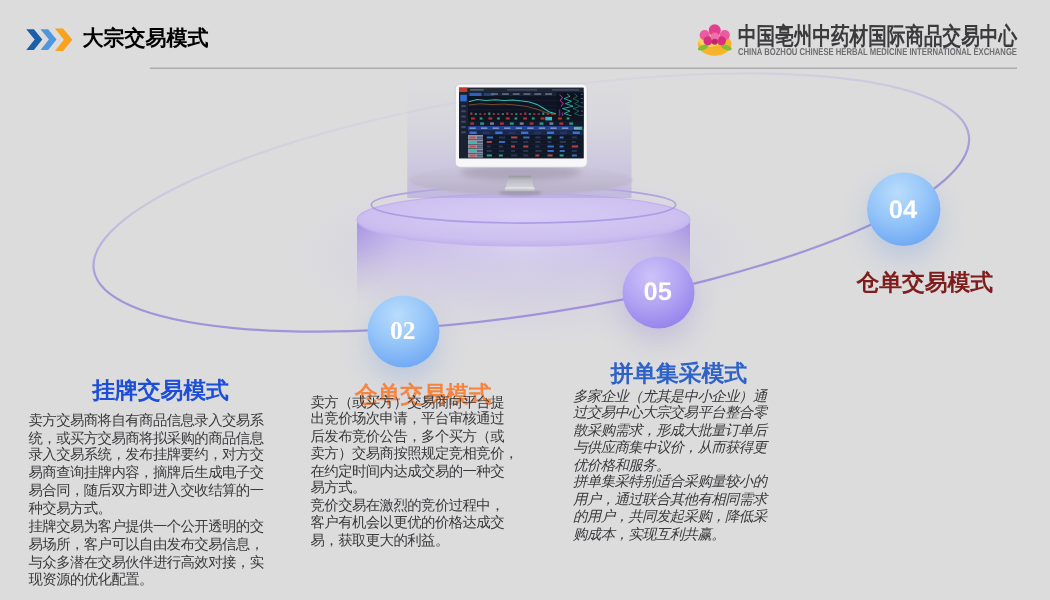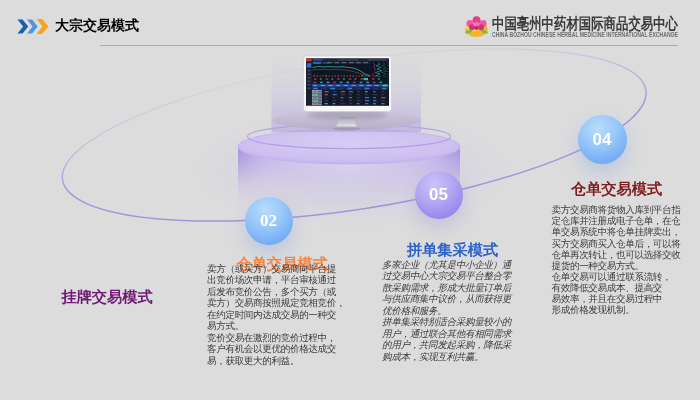--- a/index.html
+++ b/index.html
@@ -310,24 +310,24 @@
 <div class="ball bball" style="left:244.5px;top:197px;width:48px;height:48px;font-family:Liberation Serif, serif;">
       <div class="num">02</div>
     </div>
 <div class="ball pball" style="left:414.5px;top:170.5px;width:48px;height:48px;">
       <div class="num">05</div>
     </div>
 <div class="ball bball" style="left:577.5px;top:115px;width:49px;height:49px;">
       <div class="num">04</div>
     </div>
 
-<div class="abs title" style="left:47px;top:252.6px;width:120px;color:#701a75;margin-top:36px;">挂牌交易模式</div>
+<div class="abs title" style="left:47px;top:252.6px;width:120px;color:#1d4ed8;">挂牌交易模式</div>
+<div class="abs body" style="left:19px;top:274.8px;line-height:11.85px;">卖方交易商将自有商品信息录入交易系<br>统，或买方交易商将拟采购的商品信息<br>录入交易系统，发布挂牌要约，对方交<br>易商查询挂牌内容，摘牌后生成电子交<br>易合同，随后双方即进入交收结算的一<br>种交易方式。<br>挂牌交易为客户提供一个公开透明的交<br>易场所，客户可以自由发布交易信息，<br>与众多潜在交易伙伴进行高效对接，实<br>现资源的优化配置。</div>
 
 <div class="abs title" style="left:222px;top:256.2px;width:120px;color:#f58440;">仓单交易模式</div>
 <div class="abs body" style="left:207px;top:263px;line-height:11.45px;">卖方（或买方）交易商向平台提<br>出竞价场次申请，平台审核通过<br>后发布竞价公告，多个买方（或<br>卖方）交易商按照规定竞相竞价，<br>在约定时间内达成交易的一种交<br>易方式。<br>竞价交易在激烈的竞价过程中，<br>客户有机会以更优的价格达成交<br>易，获取更大的利益。</div>
 
 <div class="abs title" style="left:392.5px;top:242.2px;width:120px;color:#2e62c8;">拼单集采模式</div>
 <div class="abs body" style="left:382px;top:258.8px;line-height:11.5px;font-style:italic;">多家企业（尤其是中小企业）通<br>过交易中心大宗交易平台整合零<br>散采购需求，形成大批量订单后<br>与供应商集中议价，从而获得更<br>优价格和服务。<br>拼单集采特别适合采购量较小的<br>用户，通过联合其他有相同需求<br>的用户，共同发起采购，降低采<br>购成本，实现互利共赢。</div>
 
 <div class="abs title" style="left:556.5px;top:181.2px;width:120px;color:#7f1d1d;">仓单交易模式</div>
-<div class="abs body" style="left:551.5px;top:204.4px;line-height:11.05px;">卖方交易商将货物入库到平台指<br>定仓库并注册成电子仓单，在仓<br>单交易系统中将仓单挂牌卖出，<br>买方交易商买入仓单后，可以将<br>仓单再次转让，也可以选择交收<br>提货的一种交易方式。<br>仓单交易可以通过联系流转，<br>有效降低交易成本、提高交<br>易效率，并且在交易过程中<br>形成价格发现机制。</div>
 
 </div>
 
 </body></html>

